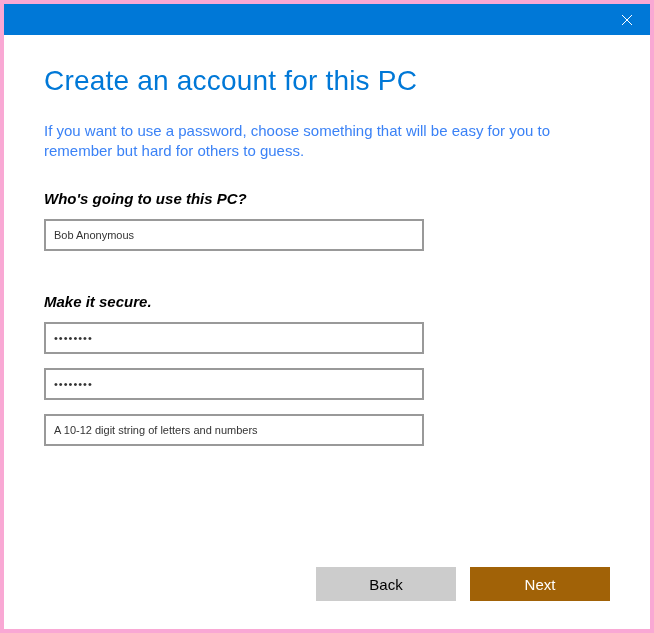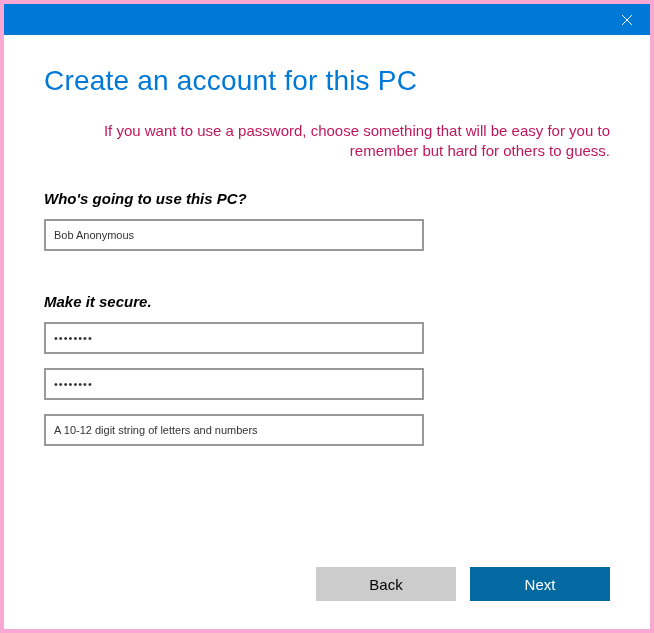--- a/index.html
+++ b/index.html
@@ -51,24 +51,23 @@
     }
     .heading {
       font-size: 28px;
       font-weight: 400;
       color: #0078d7;
       margin-bottom: 24px;
       letter-spacing: 0.2px;
     }
     .description {
       font-size: 15px;
-      color: #be185d;
+      color: #3b82f6;
       line-height: 1.35;
       margin-bottom: 28px;
-      text-align: right;
     }
     .section-label {
       font-size: 15px;
       font-weight: 600;
       color: #000;
       margin-bottom: 12px;
       font-style: italic;
     }
     .section-label.second {
       margin-top: 28px;
@@ -108,21 +107,21 @@
       font-family: inherit;
       font-size: 15px;
       cursor: pointer;
       outline: none;
     }
     .btn-back {
       background: #cccccc;
       color: #000;
     }
     .btn-next {
-      background: #0369a1;
+      background: #a16207;
       color: #fff;
     }
   </style>
 </head>
 <body>
 
 <div class="window">
   <div class="titlebar">
     <div class="close-btn">
       <svg viewBox="0 0 10 10">

